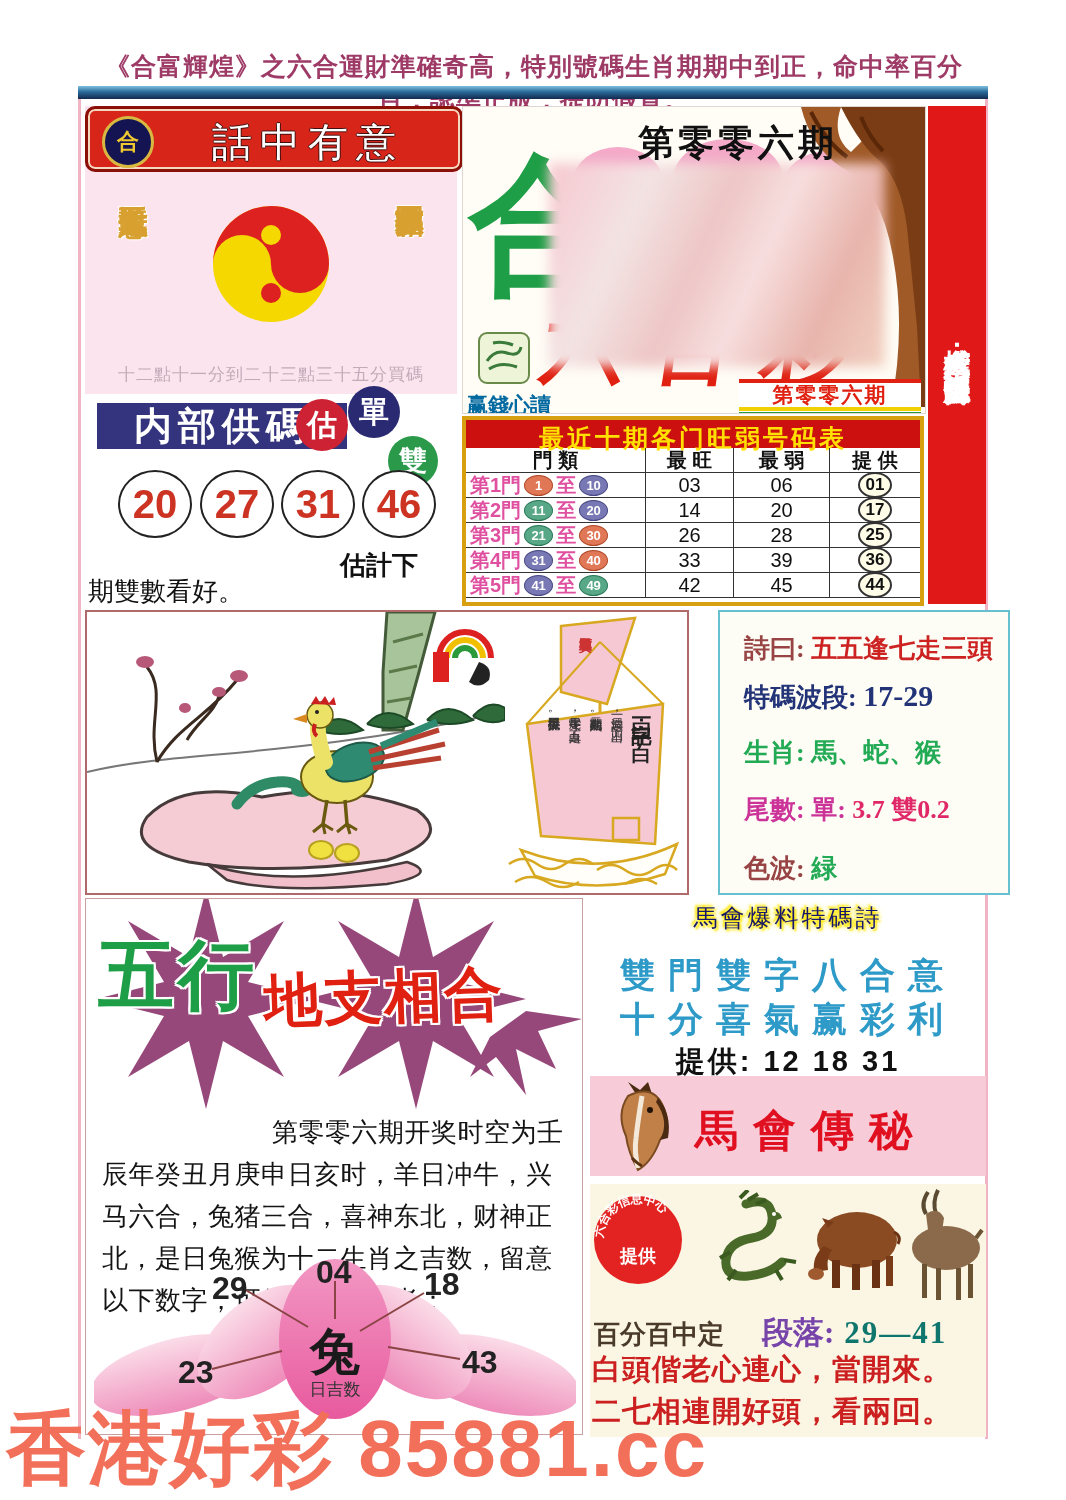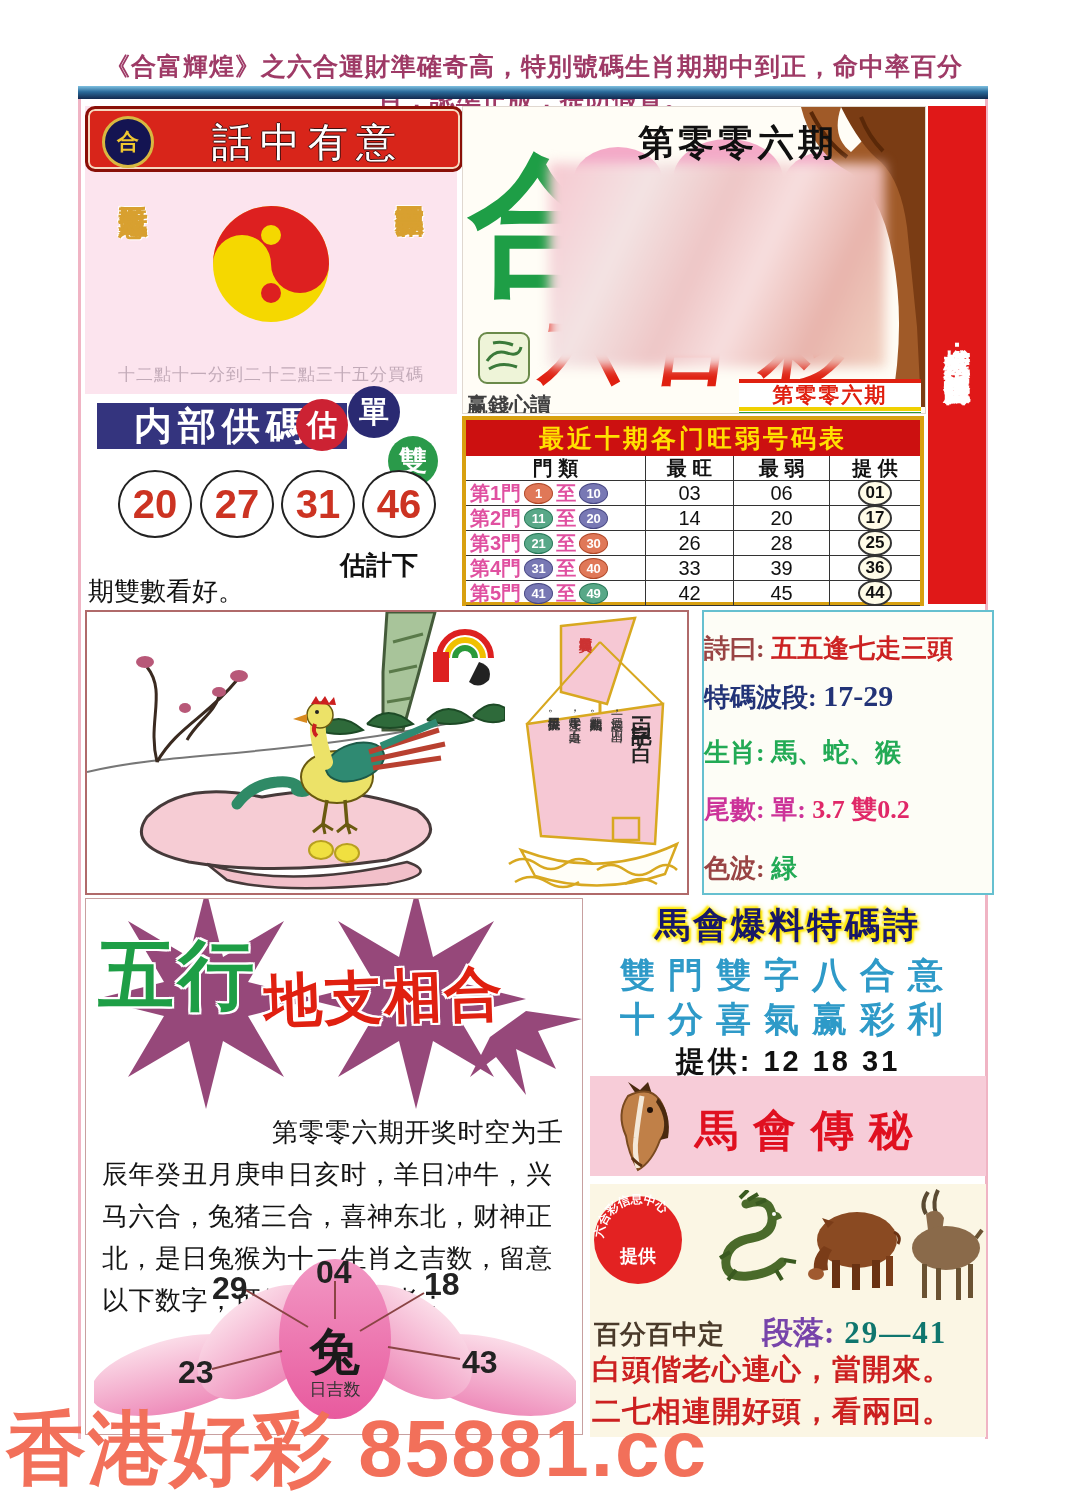--- a/index.html
+++ b/index.html
@@ -46,30 +46,30 @@
   .masthead{left:462px;top:106px;width:462px;height:306px;background:#fffdf6;border:1px solid #e0d8d0;overflow:hidden;}
   .issue-top{position:absolute;left:175px;top:12px;width:280px;font-size:36px;font-weight:bold;color:#101010;
              letter-spacing:4px;z-index:3;}
   .brand-green{position:absolute;left:6px;top:44px;font-size:148px;font-weight:900;color:#1e9e46;z-index:1;line-height:1;}
   .blob{position:absolute;border-radius:50%;background:#f4aac8;z-index:0;}
   .brand-red{position:absolute;left:80px;top:196px;font-size:84px;font-weight:900;color:#e02010;
              letter-spacing:26px;transform:skewX(-8deg);z-index:1;line-height:1;}
   .blur-block{position:absolute;left:86px;top:56px;width:336px;height:204px;z-index:2;
       background:linear-gradient(115deg,#f6c8d0 0%,#f3e3e3 25%,#eec6c6 45%,#f7dede 60%,#e8b4ac 80%,#f2d2c2 100%);
       filter:blur(6px);}
-  .stamp-caption{position:absolute;left:4px;top:284px;font-size:21px;font-weight:bold;color:#404040;z-index:3;}
+  .stamp-caption{position:absolute;left:4px;top:284px;font-size:21px;font-weight:bold;color:#0369a1;z-index:3;}
   .issue-strip{position:absolute;left:276px;top:272px;width:182px;height:34px;background:#fff;z-index:4;
                border-top:4px solid #e02010;text-align:center;}
   .issue-strip .txt{font-size:21px;font-weight:900;color:#e02010;letter-spacing:2px;line-height:24px;}
   .stripe-y{height:4px;background:#f0d000;}
   .stripe-g{height:4px;background:#2a9a3a;margin-top:1px;}
 
   
   .hot-table{left:462px;top:416px;width:462px;height:190px;border:4px solid #d8a010;background:#fff;box-sizing:border-box;}
-  .ht-title{height:36px;background:#cc1010;color:#ffe000;font-size:25px;font-weight:bold;
+  .ht-title{height:28px;background:#cc1010;color:#ffe000;font-size:25px;font-weight:bold;
             text-align:center;line-height:36px;letter-spacing:3px;}
   .ht-grid{display:grid;grid-template-columns:180px 88px 96px 90px;}
   .ht-cell{border-right:1px solid #333;border-bottom:1px solid #333;font-size:20px;color:#111;
            display:flex;align-items:center;justify-content:center;height:24px;}
   .ht-cell:nth-child(4n){border-right:none;}
   .ht-gate{color:#e050a0;font-weight:bold;justify-content:flex-start;padding-left:4px;gap:3px;}
   .ball{display:inline-block;width:27px;height:19px;border-radius:50%;color:#fff;font-size:13px;
         font-weight:bold;text-align:center;line-height:19px;}
   .ball-red{background:#e07858;border:1px solid #b04828;}
   .ball-blue{background:#7878b4;border:1px solid #484884;}
@@ -77,38 +77,38 @@
   .offer-badge{display:inline-block;min-width:30px;height:22px;border:2px solid #333;border-radius:50%;
                font-size:17px;font-weight:bold;line-height:22px;text-align:center;background:#fffce8;}
 
   
   .side-strip{left:928px;top:106px;width:58px;height:498px;background:#e01818;display:flex;
               align-items:center;justify-content:center;}
   .side-strip span{color:#fff;font-size:27px;font-weight:bold;line-height:1.12;}
 
   
   .pic-box{left:85px;top:610px;width:604px;height:285px;background:#fff;border:2px solid #b06a6a;box-sizing:border-box;}
-  .poem-box{left:702px;top:610px;width:292px;height:285px;background:#fdfdf6;border:2px solid #66c0d0;box-sizing:border-box;padding:6px 0;font-family:Liberation Serif, serif;}
+  .poem-box{left:718px;top:610px;width:292px;height:285px;background:#fdfdf6;border:2px solid #66c0d0;box-sizing:border-box;padding:6px 24px;font-family:Liberation Serif, serif;}
   .poem-line{font-size:26px;font-weight:bold;margin-top:13px;white-space:nowrap;}
   .sail-flag-text{position:absolute;left:72px;top:16px;font-size:13px;font-weight:bold;color:#cc3333;line-height:1.15;}
   .sail-main-text{position:absolute;left:40px;top:96px;height:150px;display:flex;flex-direction:row-reverse;gap:4px;}
   .sail-main-text .big{font-size:20px;font-weight:bold;color:#222;}
   .sail-main-text .sm{font-size:12.5px;color:#333;}
 
   
   .bl-box{left:85px;top:898px;width:498px;height:537px;background:#fff;border:1px solid #c8a0a0;box-sizing:border-box;}
   .wx-green{position:absolute;left:12px;top:26px;font-size:76px;font-weight:900;color:#1e9e46;z-index:2;letter-spacing:4px;}
   .wx-red{position:absolute;left:178px;top:60px;font-size:58px;font-weight:900;color:#e02010;z-index:2;
           transform:rotate(-2deg);letter-spacing:2px;}
   .wx-par{position:absolute;left:16px;top:212px;width:466px;font-size:26px;color:#141414;line-height:1.62;
           text-indent:170px;letter-spacing:0.5px;}
 
   
   .br-col{left:590px;top:900px;width:396px;height:537px;}
-  .mh-title{position:absolute;left:0;top:2px;width:396px;text-align:center;font-size:35px;font-weight:700;color:#181868;
+  .mh-title{position:absolute;left:0;top:2px;width:396px;text-align:center;font-size:24px;font-weight:400;color:#181868;
             text-shadow:0 0 6px #ffe800,2px 2px 2px #ffe800,-2px -2px 2px #ffe800;letter-spacing:3px;}
   .mh-line{position:absolute;width:396px;text-align:center;font-size:35px;font-weight:bold;color:#2e9ac8;letter-spacing:13px;}
   .mh-offer{position:absolute;left:0;top:142px;width:396px;text-align:center;font-size:29px;font-weight:bold;color:#111;letter-spacing:3px;}
   .pink-banner{position:absolute;left:0;top:176px;width:396px;height:100px;background:#f7ccd8;}
   .pb-title{position:absolute;left:105px;top:26px;font-size:43px;font-weight:900;color:#e01020;letter-spacing:15px;}
   .cream{position:absolute;left:0;top:284px;width:396px;height:253px;background:#fbf6e4;}
   .range-line{position:absolute;left:4px;top:128px;width:392px;display:flex;align-items:baseline;}
   .range-left{font-size:26px;font-weight:bold;color:#4a3a2a;}
   .range-label{font-size:31px;font-weight:bold;color:#7744aa;margin-left:38px;}
   .range-val{font-size:31px;font-weight:bold;color:#0f766e;margin-left:10px;letter-spacing:2px;}

